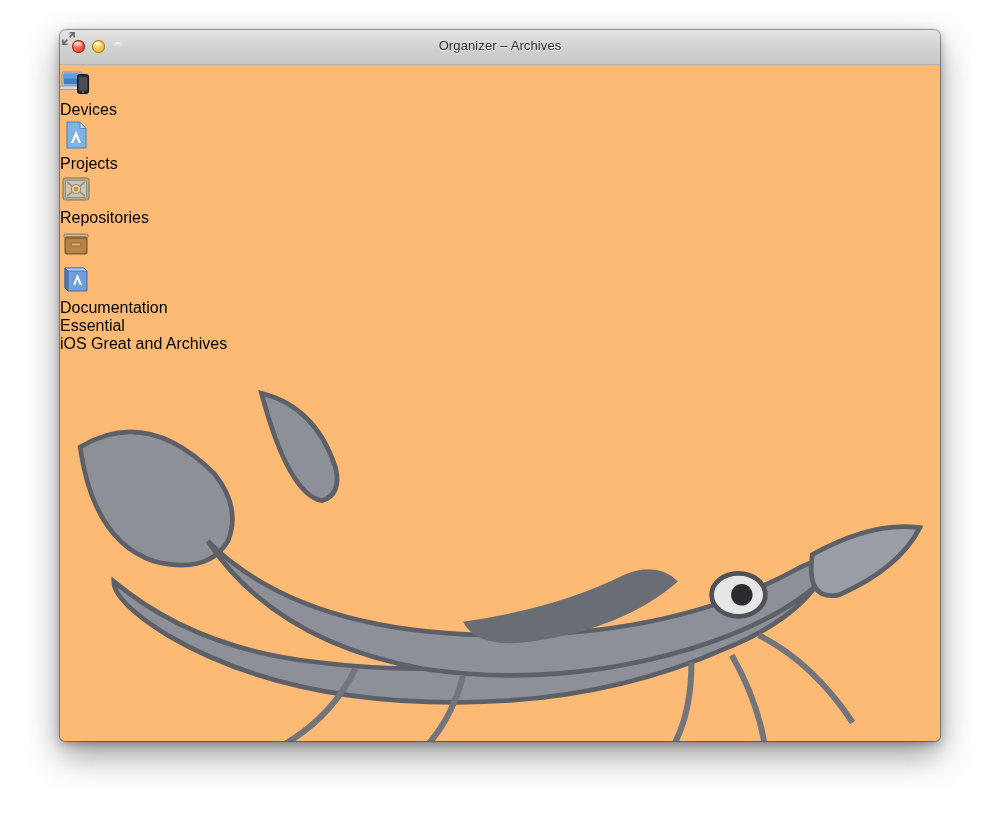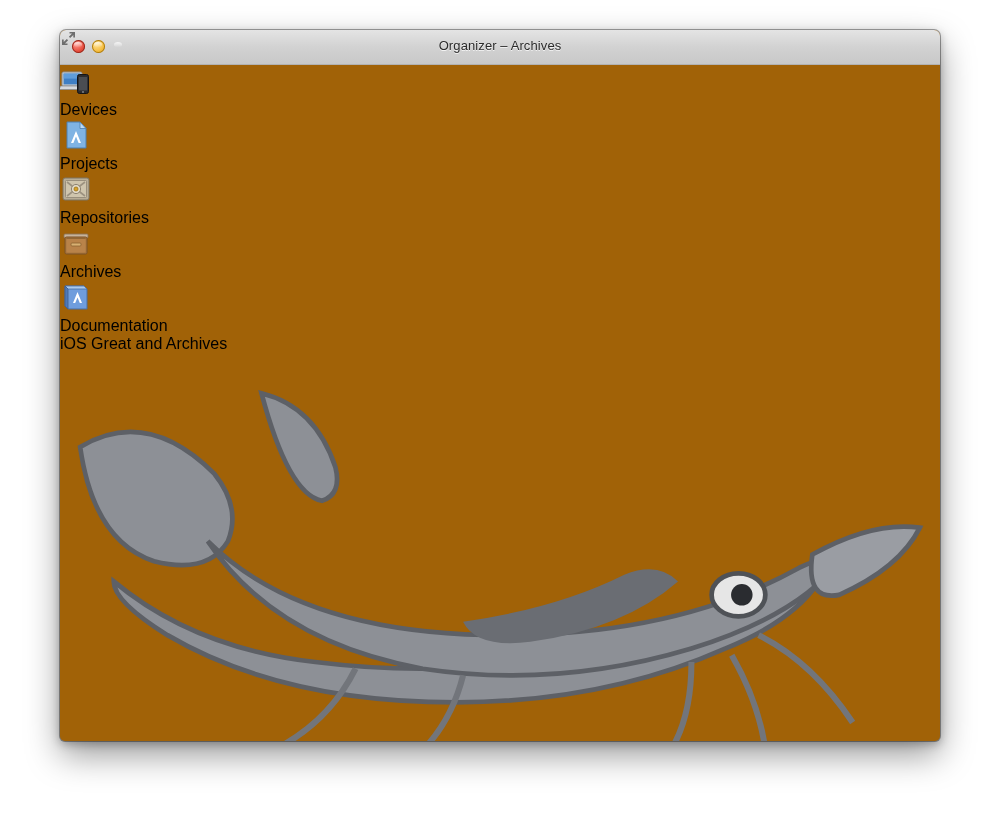--- a/index.html
+++ b/index.html
@@ -19,21 +19,21 @@
 
   
   #window {
     position: absolute;
     left: 60px; top: 30px;
     width: 880px; height: 711px;
     border-radius: 6px 6px 5px 5px;
     box-shadow: 0 14px 34px rgba(0,0,0,0.40),
                 0 3px 10px rgba(0,0,0,0.28),
                 0 0 0 1px rgba(0,0,0,0.35);
-    background: #a16207;
+    background: #fdba74;
     overflow: hidden;
   }
 
   
   #titlebar {
     position: relative;
     height: 34px;
     background: linear-gradient(to bottom, #e4e4e4 0%, #d2d2d2 50%, #c8c8c8 100%);
     border-bottom: 1px solid #b2b2b2;
   }
@@ -266,21 +266,20 @@
       <div class="tb-item selected">
         <div class="tb-icon">
           <svg width="32" height="32" viewBox="0 0 32 32">
             <rect x="4" y="7" width="24" height="4" rx="1" fill="#c8b49b" stroke="#8a7256" stroke-width="0.9"></rect>
             <rect x="5" y="10" width="22" height="17" rx="1.5" fill="#a9763f" stroke="#7b5229" stroke-width="1"></rect>
             <rect x="6.5" y="11.5" width="19" height="14" rx="1" fill="#b9834a"></rect>
             <rect x="11" y="16" width="10" height="3" rx="1" fill="#d8b072" stroke="#8a6231" stroke-width="0.8"></rect>
             <path d="M6.5 11.5 L25.5 11.5" stroke="#8a6231" stroke-width="0.8"></path>
           </svg>
         </div>
-        <div class="tb-label">Archives</div>
       </div>
 
       <div class="tb-item">
         <div class="tb-icon">
           <svg width="32" height="32" viewBox="0 0 32 32">
             <path d="M5 5 L24 5 L27 8 L27 28 L8 28 L5 25 Z" fill="#6f9ddd" stroke="#4a6ea3" stroke-width="1"></path>
             <path d="M24 5 L27 8 L8 8 L5 5 Z" fill="#a9c9ee" stroke="#4a6ea3" stroke-width="0.8"></path>
             <path d="M8 8 L8 28 L5 25 L5 5 Z" fill="#4e79b8" stroke="#3d5d8f" stroke-width="0.8"></path>
             <path d="M17.5 11 L22 22 L19.8 22 L17.5 16.4 L15.2 22 L13 22 Z" fill="#ffffff"></path>
           </svg>
@@ -291,20 +290,21 @@
     </div>
 
     <div id="body-split">
 
 
       <div id="content">
 
         <div id="detail">
 
           <div id="cover">
+            <div id="cover-essential">Essential</div>
             <div id="cover-band">
               <span>iOS Great</span>
               <span>and Archives</span>
             </div>
             <svg id="cover-fish" viewBox="0 0 131 75">
               <g fill="#8d9096" stroke="#5d6066" stroke-width="0.7">
                 <path d="M3 14 q10 -6 20 4 q4 5 2 10 q-3 5 -11 3 q-9 -3 -11 -17 Z"></path>
                 <path d="M30 6 q8 2 11 11 q1 4 -2 5 q-5 -1 -9 -16 Z"></path>
                 <path d="M8 34 q12 10 30 12 q24 3 44 -3 q14 -4 22 -8 q6 -3 9 -1 q-4 6 -14 10 q-18 8 -40 8 q-26 0 -43 -10 q-8 -5 -8 -8 Z"></path>
                 <path d="M22 28 q14 14 44 14 q26 0 44 -10 q4 -2 6 -1 q-6 8 -22 13 q-20 6 -40 3 q-22 -4 -32 -19 Z"></path>

